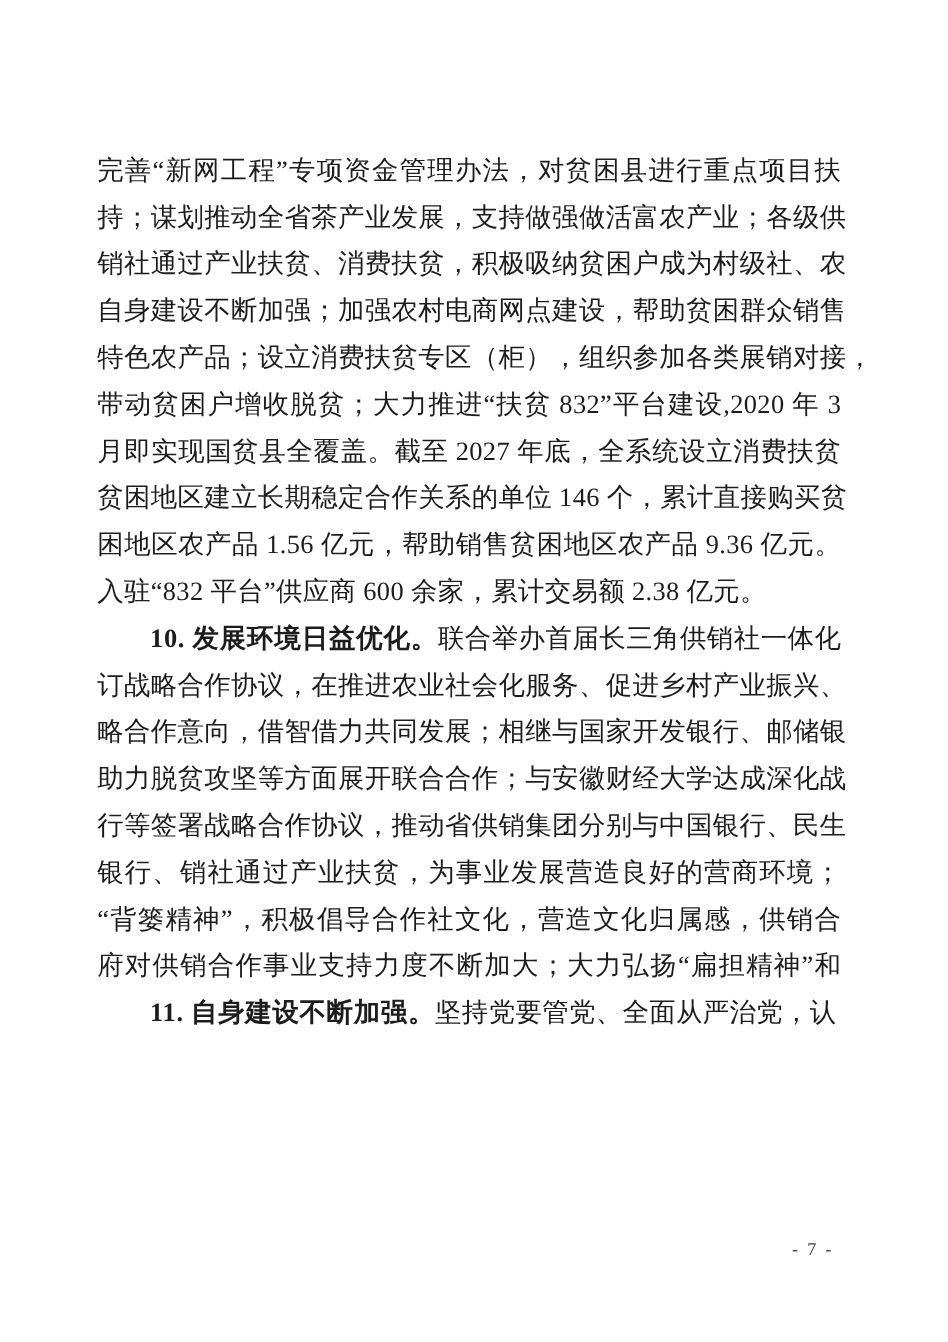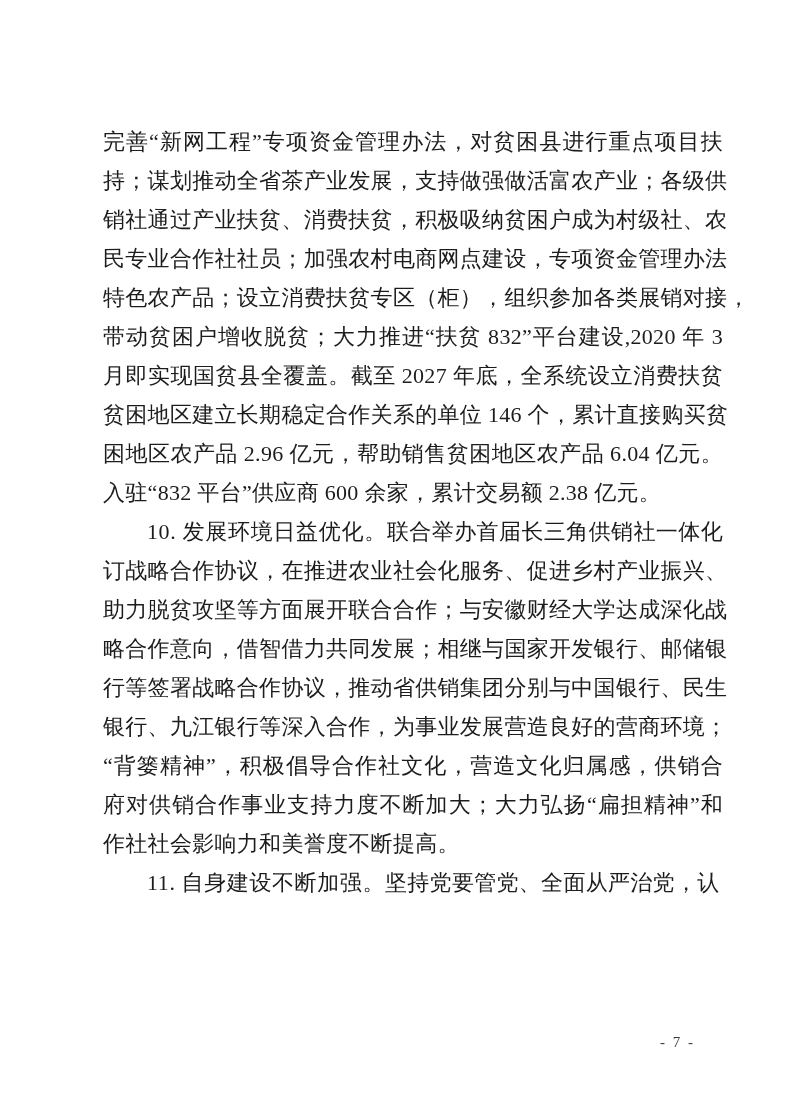--- a/index.html
+++ b/index.html
@@ -10,71 +10,70 @@
   body {
     width: 790px;
     height: 1118px;
     position: relative;
     font-family: "Liberation Serif", "DejaVu Serif", serif;
     color: #1c1c1c;
     overflow: hidden;
   }
   .doc-body {
     position: absolute;
-    left: 103px;
+    left: 81px;
     top: 122px;
     width: 620px;
   }
   .line {
     height: 39px;
     line-height: 39px;
     font-size: 22px;
     white-space: nowrap;
     letter-spacing: 0.3px;
   }
   .line.fill {
     text-align: justify;
     text-align-last: justify;
     text-justify: inter-character;
   }
   .line.indent {
     text-indent: 2em;
   }
   .line b {
-    font-weight: 400;
+    font-weight: 700;
     letter-spacing: 0.6px;
   }
   .page-footer {
     position: absolute;
     top: 1034px;
     right: 95px;
     font-size: 15px;
     letter-spacing: 2px;
     color: #3a3a3a;
   }
 </style>
 </head>
 <body>
 
 <div class="doc-body">
     <div class="line fill">完善“新网工程”专项资金管理办法，对贫困县进行重点项目扶</div>
     <div class="line fill">持；谋划推动全省茶产业发展，支持做强做活富农产业；各级供</div>
     <div class="line fill">销社通过产业扶贫、消费扶贫，积极吸纳贫困户成为村级社、农</div>
-    <div class="line fill">民专业合作社社员；加强农村电商网点建设，专项资金管理办法</div>
+    <div class="line fill">自身建设不断加强；加强农村电商网点建设，帮助贫困群众销售</div>
     <div class="line fill">特色农产品；设立消费扶贫专区（柜），组织参加各类展销对接，</div>
     <div class="line fill">带动贫困户增收脱贫；大力推进“扶贫 832”平台建设,2020 年 3</div>
     <div class="line fill">月即实现国贫县全覆盖。截至 2027 年底，全系统设立消费扶贫</div>
     <div class="line fill">贫困地区建立长期稳定合作关系的单位 146 个，累计直接购买贫</div>
-    <div class="line fill">困地区农产品 2.96 亿元，帮助销售贫困地区农产品 6.04 亿元。</div>
+    <div class="line fill">困地区农产品 1.56 亿元，帮助销售贫困地区农产品 9.36 亿元。</div>
     <div class="line">入驻“832 平台”供应商 600 余家，累计交易额 2.38 亿元。</div>
     <div class="line fill indent"><b>10. 发展环境日益优化。</b>联合举办首届长三角供销社一体化</div>
     <div class="line fill">订战略合作协议，在推进农业社会化服务、促进乡村产业振兴、</div>
+    <div class="line fill">略合作意向，借智借力共同发展；相继与国家开发银行、邮储银</div>
     <div class="line fill">助力脱贫攻坚等方面展开联合合作；与安徽财经大学达成深化战</div>
-    <div class="line fill">略合作意向，借智借力共同发展；相继与国家开发银行、邮储银</div>
     <div class="line fill">行等签署战略合作协议，推动省供销集团分别与中国银行、民生</div>
-    <div class="line fill">银行、九江银行等深入合作，为事业发展营造良好的营商环境；</div>
+    <div class="line fill">银行、销社通过产业扶贫，为事业发展营造良好的营商环境；</div>
     <div class="line fill">“背篓精神”，积极倡导合作社文化，营造文化归属感，供销合</div>
     <div class="line fill">府对供销合作事业支持力度不断加大；大力弘扬“扁担精神”和</div>
-    <div class="line">作社社会影响力和美誉度不断提高。</div>
     <div class="line indent"><b>11. 自身建设不断加强。</b>坚持党要管党、全面从严治党，认</div>
   </div>
 
 <div class="page-footer">- 7 -</div>
 
 </body></html>

